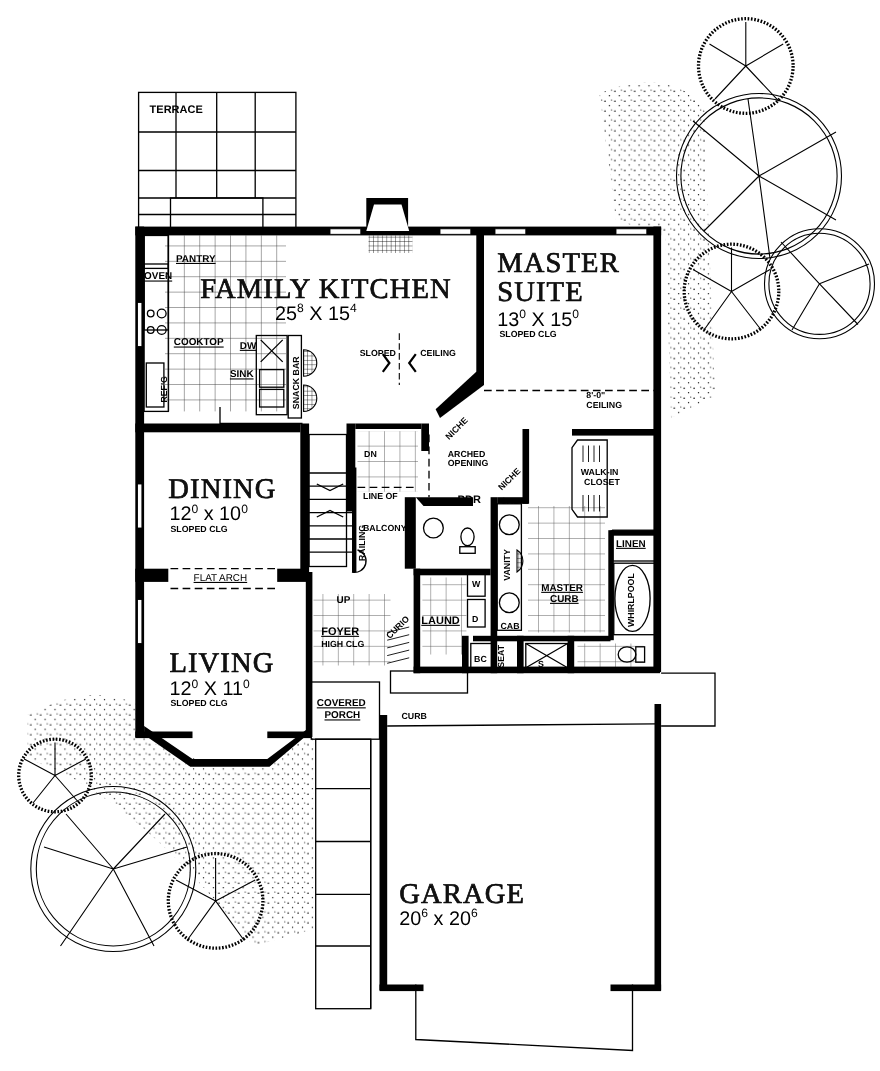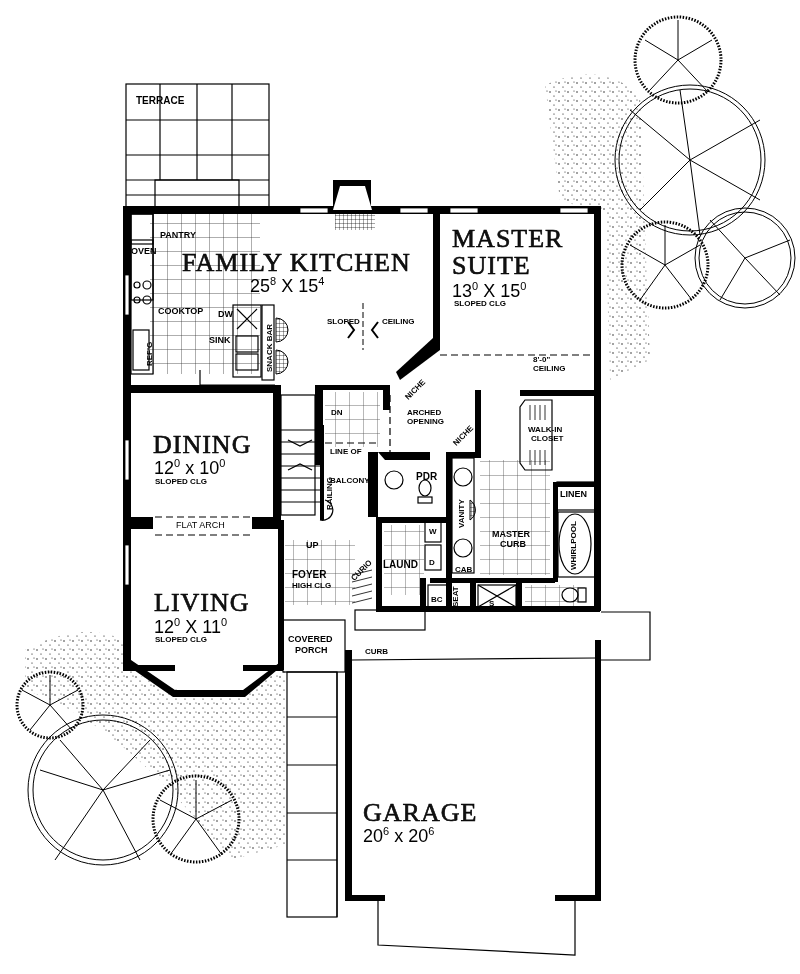--- a/index.html
+++ b/index.html
@@ -2,21 +2,21 @@
 <html><head>
 <meta charset="utf-8">
 <style>
   html, body { margin: 0; padding: 0; background: #ffffff; }
   body { width: 800px; height: 974px; position: relative; overflow: hidden; font-family: "Liberation Sans", sans-serif; }
   #plan { position: absolute; left: 0; top: 0; width: 800px; height: 974px; }
   .lbl { position: absolute; color: #000; font-family: "Liberation Sans", sans-serif; font-weight: bold; white-space: nowrap; line-height: 1; }
   .room-title { font-family: "Liberation Serif", serif; font-weight: normal; font-size: 26px; letter-spacing: 1px; color:#111; -webkit-text-stroke: 0.6px #000; }
   .room-dim { font-family: "Liberation Sans", sans-serif; font-weight: normal; font-size: 18px; }
   .room-dim sup { font-size: 11px; vertical-align: 7px; }
-  .small { font-size: 9px; }
+  .small { font-size: 9px; text-decoration: underline; }
   .tiny { font-size: 8px; }
   .med { font-size: 11px; text-align: center; }
   .vert { transform: rotate(-90deg); transform-origin: left top; }
   .diag { transform: rotate(-45deg); transform-origin: left top; }
 </style>
 </head>
 <body>
 
 <svg id="plan" viewBox="0 0 800 974" xmlns="http://www.w3.org/2000/svg">
   <defs>
@@ -263,21 +263,21 @@
 <div class="lbl tiny" style="left:533px;top:365px;">CEILING</div>
 
 <div class="lbl tiny diag" style="left:404px;top:396px;">NICHE</div>
 <div class="lbl tiny diag" style="left:452px;top:442px;">NICHE</div>
 <div class="lbl tiny" style="left:407px;top:409px;">ARCHED</div>
 <div class="lbl tiny" style="left:407px;top:418px;">OPENING</div>
 <div class="lbl tiny" style="left:331px;top:409px;">DN</div>
 <div class="lbl tiny" style="left:330px;top:448px;">LINE OF</div>
 <div class="lbl tiny" style="left:330px;top:457px;margin-top:20px;">BALCONY</div>
 <div class="lbl tiny vert" style="left:326px;top:510px;">RAILING</div>
-<div class="lbl med" style="left:416px;top:472px;font-size:10px;">PDR</div>
+<div class="lbl med" style="left:416px;top:450px;font-size:10px;">PDR</div>
 <div class="lbl tiny" style="left:455px;top:452px;">CAB</div>
 <div class="lbl tiny vert" style="left:458px;top:528px;">VANITY</div>
 <div class="lbl tiny" style="left:455px;top:566px;">CAB</div>
 
 <div class="lbl tiny" style="left:528px;top:426px;">WALK-IN</div>
 <div class="lbl tiny" style="left:531px;top:435px;">CLOSET</div>
 <div class="lbl small" style="left:560px;top:490px;">LINEN</div>
 <div class="lbl small" style="left:492px;top:530px;">MASTER</div>
 <div class="lbl small" style="left:500px;top:540px;">CURB</div>
 <div class="lbl tiny vert" style="left:570px;top:570px;">WHIRLPOOL</div>

